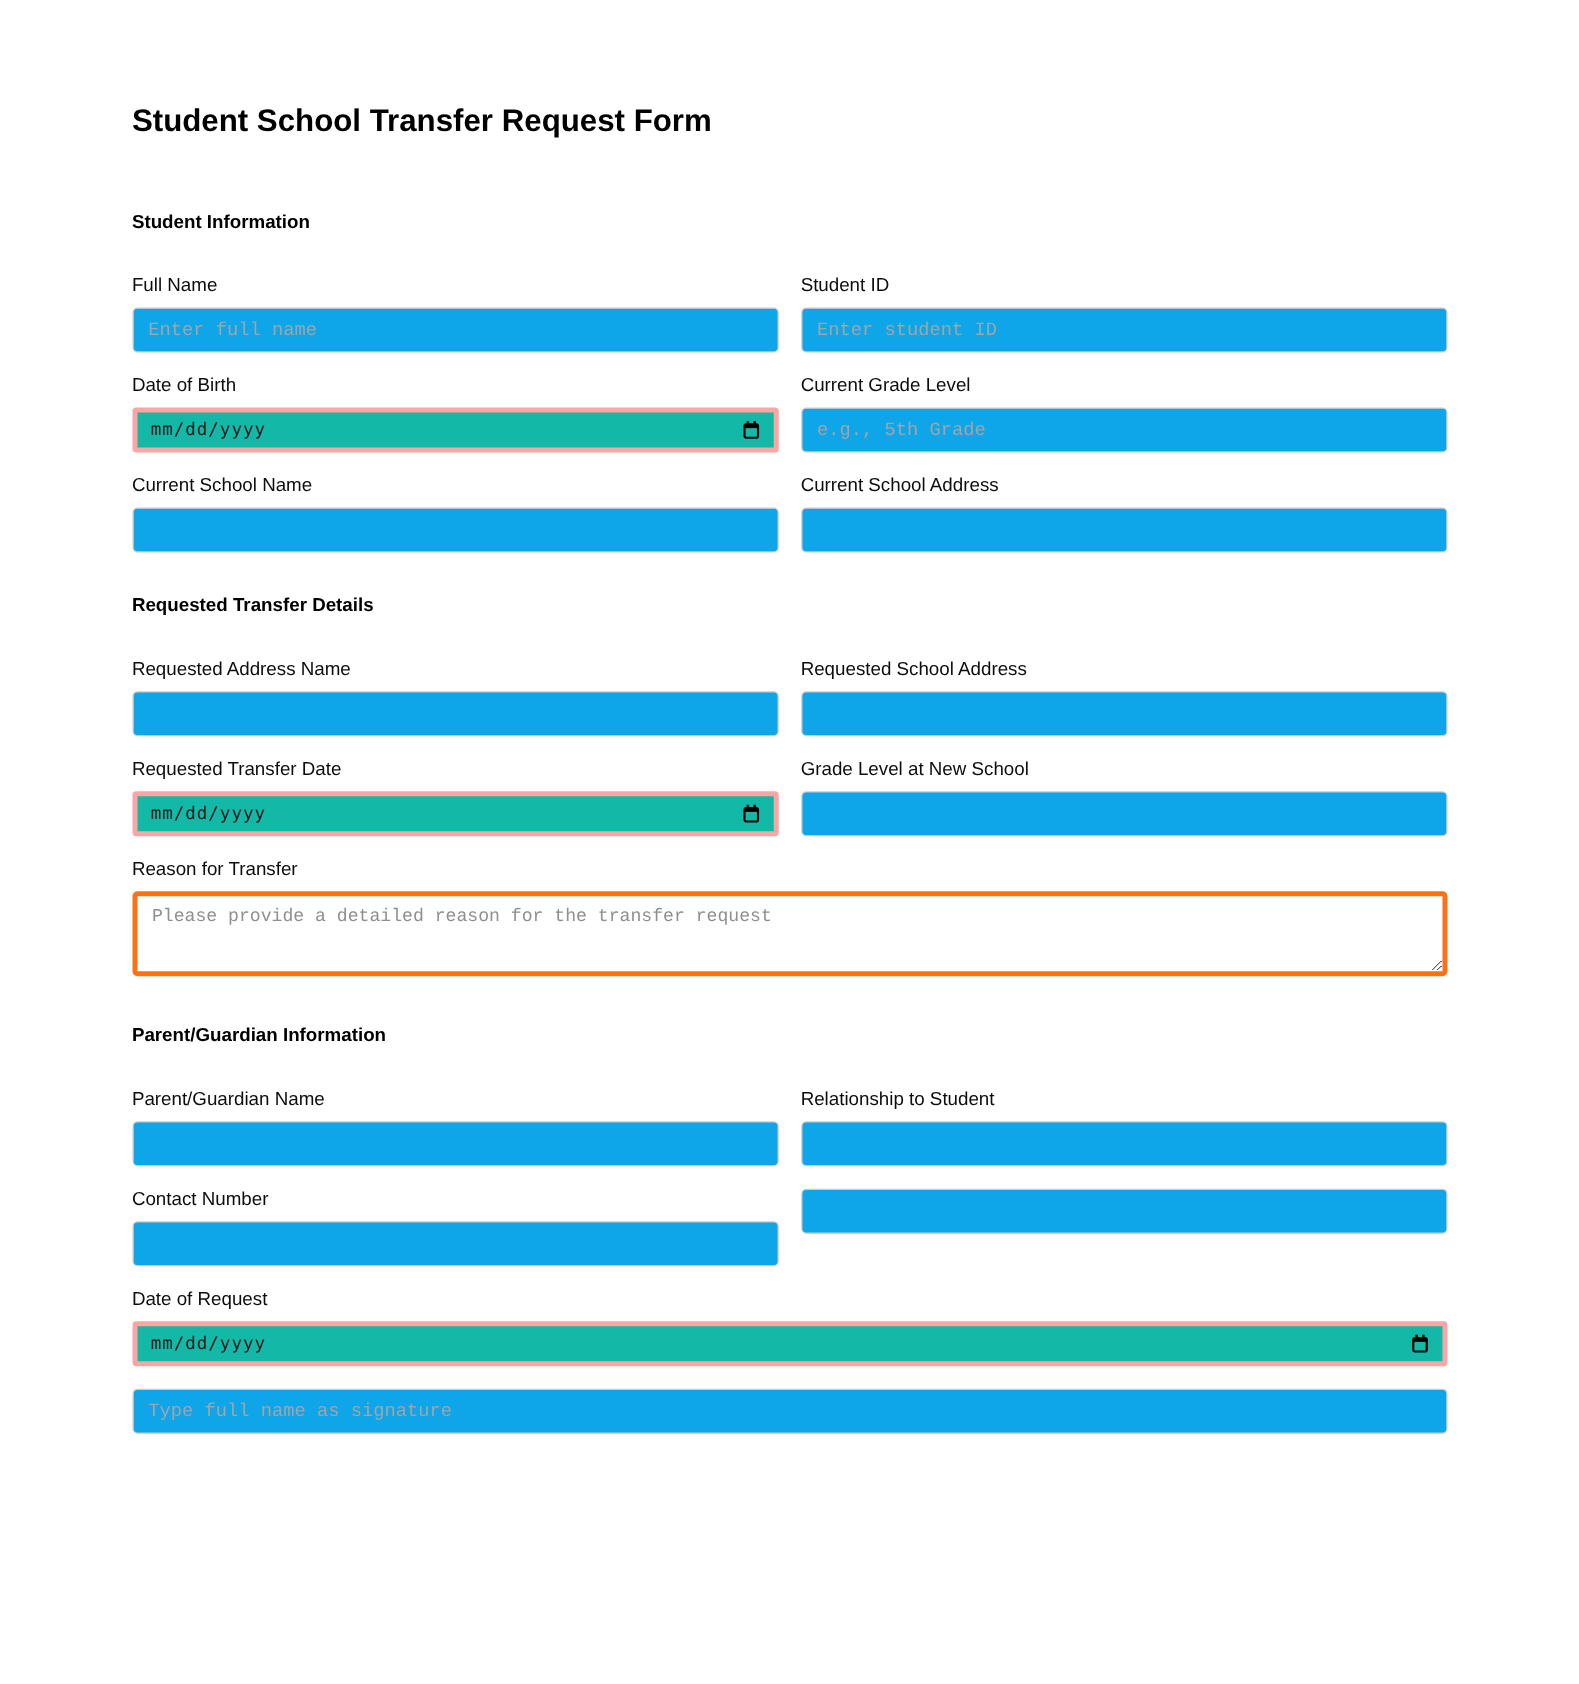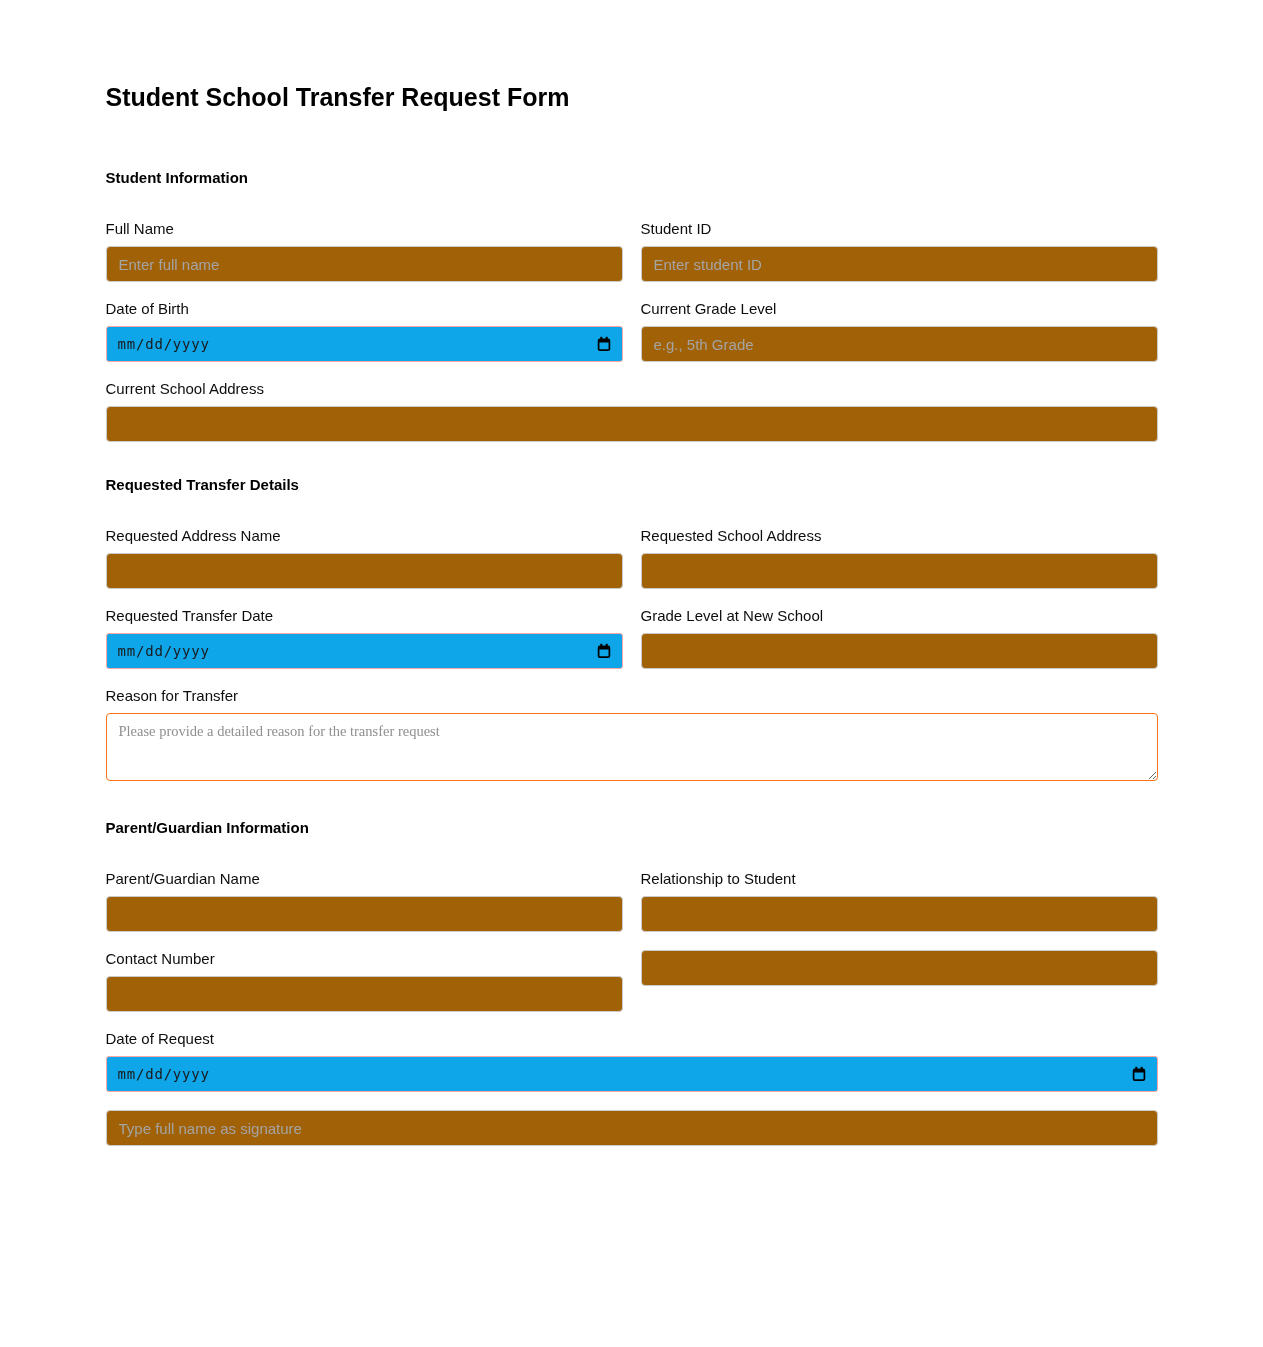--- a/index.html
+++ b/index.html
@@ -44,33 +44,33 @@
     line-height: 17px;
     color: #0d0d0d;
     margin-bottom: 9px;
   }
   input.text-input {
     width: 100%;
     height: 36px;
     border: 1px solid #cbcbcb;
     border-radius: 4px;
     padding: 0 12px;
-    font-family: Liberation Sans, sans-serif;
+    font-family: Liberation Mono, monospace;
     font-size: 15px;
     color: #222;
-    background: #a16207;
+    background: #0ea5e9;
     outline: none;
   }
   input.text-input::placeholder { color: #a4a4a4; opacity: 1; }
   .date-input {
     width: 100%;
     height: 36px;
-    border: 1px solid #fca5a5;
+    border: 4px solid #fca5a5;
     border-radius: 3px;
-    background: #0ea5e9;
+    background: #14b8a6;
     display: flex;
     align-items: center;
     padding: 0 10px 0 11px;
     cursor: text;
     gap: 31px;
   }
   .date-format {
     font-family: "DejaVu Sans Mono", monospace;
     font-size: 14px;
     letter-spacing: 0.8px;
@@ -78,24 +78,24 @@
   }
   .calendar-button {
     margin-left: auto;
     display: flex;
     align-items: center;
     cursor: pointer;
   }
   textarea.textarea-input {
     width: 100%;
     height: 68px;
-    border: 1px solid #f97316;
+    border: 4px solid #f97316;
     border-radius: 4px;
     padding: 9px 12px;
-    font-family: Liberation Serif, serif;
+    font-family: Liberation Mono, monospace;
     font-size: 14.5px;
     color: #222;
     resize: both;
     outline: none;
   }
   textarea.textarea-input::placeholder { color: #8f8f8f; opacity: 1; }
 </style>
 </head>
 <body>
 
@@ -133,20 +133,24 @@
         </div>
       </div>
       <div class="field">
         <label class="field-label">Current Grade Level</label>
         <input type="text" class="text-input" placeholder="e.g., 5th Grade" style="">
       </div>
     </div>
 
     <div class="row">
       <div class="field">
+        <label class="field-label">Current School Name</label>
+        <input type="text" class="text-input" style="">
+      </div>
+      <div class="field">
         <label class="field-label">Current School Address</label>
         <input type="text" class="text-input" style="">
       </div>
     </div>
   </div>
 
   <div class="form-section">
     <h2 class="section-heading">Requested Transfer Details</h2>
 
     <div class="row">

